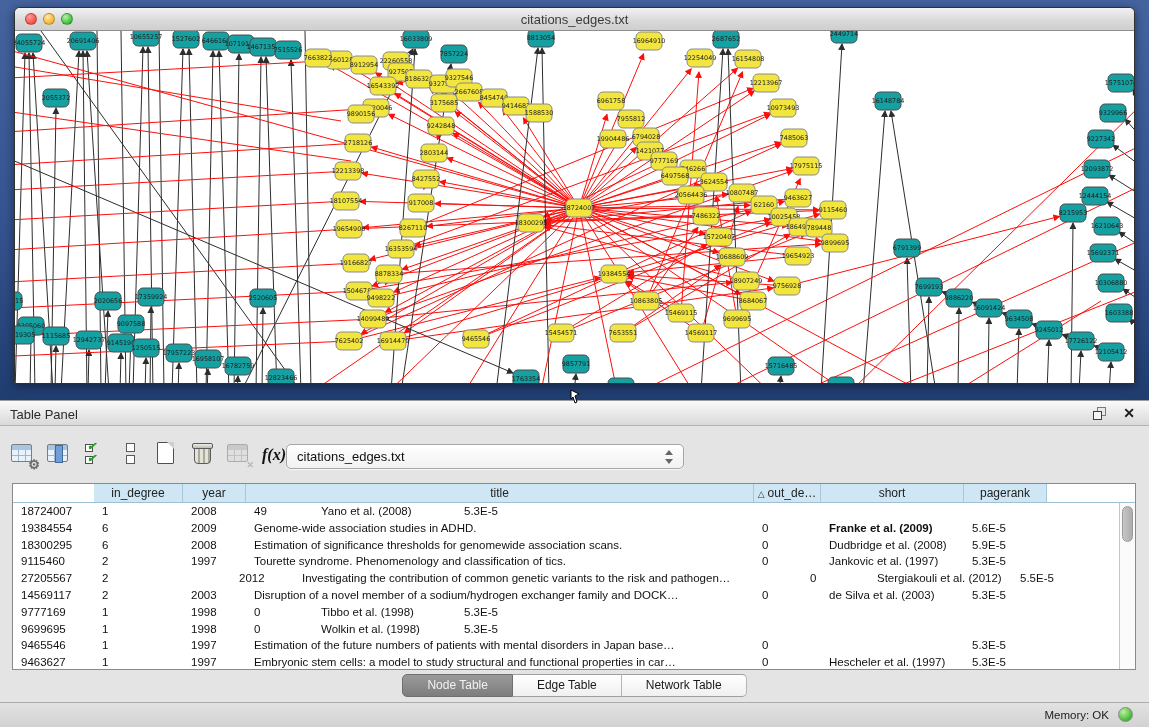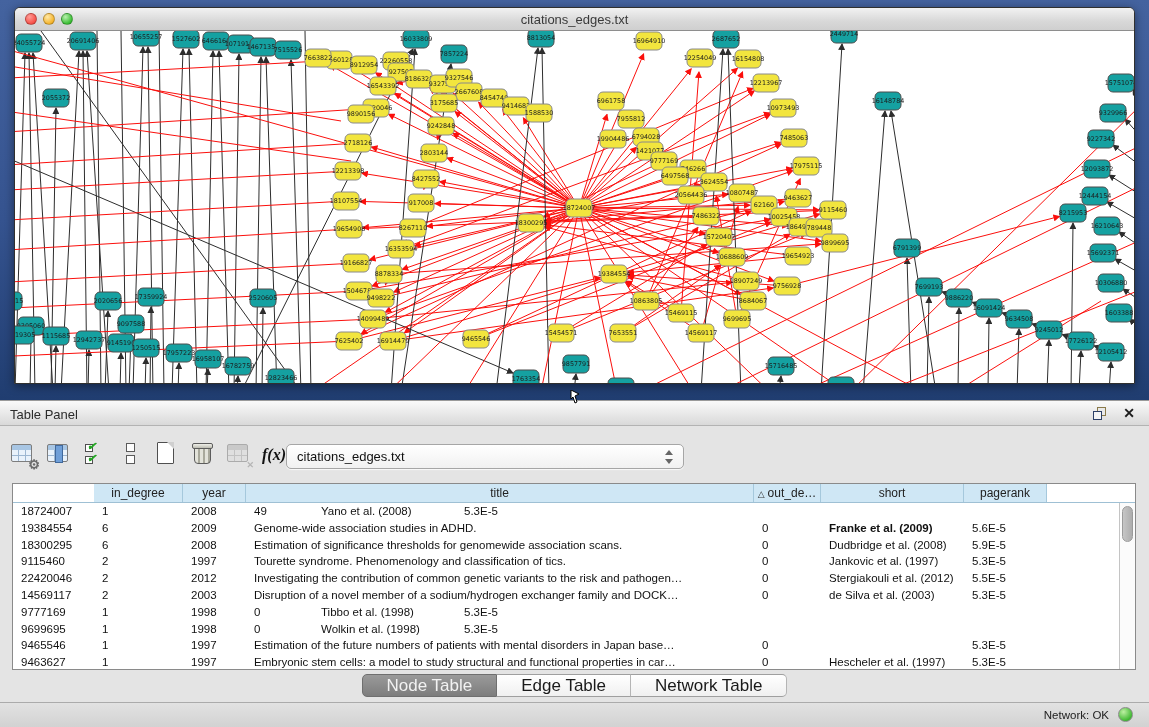--- a/index.html
+++ b/index.html
@@ -113,21 +113,21 @@
   .td.title-cell { text-overflow:clip; }
   .vscroll { position:absolute; right:0; top:19px; bottom:0; width:16px;
     background:#fbfbfb; border-left:1px solid #c4c4c4; }
   .vthumb { position:absolute; left:2px; top:3px; width:11px; height:36px;
     background:linear-gradient(90deg,#c6c6c6,#adadad); border-radius:6px;
     border:1px solid #9b9b9b; }
 
   
   .tabbar { position:absolute; left:0; top:274px; width:100%; height:22px;
     display:flex; justify-content:center; }
-  .seg { height:23px; line-height:21px; font-size:17px; padding:0 24px;
+  .seg { height:23px; line-height:21px; font-size:12px; padding:0 24px;
     background:linear-gradient(180deg,#ffffff,#f0f0f0); color:#1a1a1a;
     border-top:1px solid #9f9f9f; border-bottom:1px solid #9f9f9f;
     border-right:1px solid #b5b5b5; }
   .seg:first-child { border-left:1px solid #9f9f9f; border-radius:5px 0 0 5px; }
   .seg:last-child { border-radius:0 5px 5px 0; }
   .seg.active { background:linear-gradient(180deg,#9a9a9a,#7d7d7d); color:#f2f2f2;
     border-color:#6f6f6f; }
 
   
   .statusbar { position:absolute; left:0; top:302px; width:100%; height:25px;
@@ -936,23 +936,23 @@
         <div class="trow">
           <div class="td" style="width: 81px;">9115460</div>
           <div class="td" style="width: 89px;">2</div>
           <div class="td" style="width: 63px;">1997</div>
           <div class="td title-cell" style="width: 508px;">Tourette syndrome. Phenomenology and classification of tics.</div>
           <div class="td" style="width: 67px;">0</div>
           <div class="td" style="width: 143px;">Jankovic et al. (1997)</div>
           <div class="td" style="width: 83px;">5.3E-5</div>
         </div>
         <div class="trow">
-          <div class="td" style="width: 81px;">22420046</div>
+          <div class="td" style="width: 81px;">27205567</div>
           <div class="td" style="width: 89px;">2</div>
-          <div class="td" style="width: 63px;">2012</div>
+          <div class="td" style="width: 63px; margin-left: 48px;">2012</div>
           <div class="td title-cell" style="width: 508px;">Investigating the contribution of common genetic variants to the risk and pathogen…</div>
           <div class="td" style="width: 67px;">0</div>
           <div class="td" style="width: 143px;">Stergiakouli et al. (2012)</div>
           <div class="td" style="width: 83px;">5.5E-5</div>
         </div>
         <div class="trow">
           <div class="td" style="width: 81px;">14569117</div>
           <div class="td" style="width: 89px;">2</div>
           <div class="td" style="width: 63px;">2003</div>
           <div class="td title-cell" style="width: 508px;">Disruption of a novel member of a sodium/hydrogen exchanger family and DOCK…</div>
@@ -1000,16 +1000,16 @@
     </div>
   </div>
 
   <div class="tabbar" id="tabbar">
       <div class="seg active">Node Table</div>
       <div class="seg">Edge Table</div>
       <div class="seg">Network Table</div>
     </div>
 
   <div class="statusbar">
-    <span class="mem-label">Network: OK</span>
+    <span class="mem-label">Memory: OK</span>
     <span class="mem-orb"></span>
   </div>
 </div>
 
 </body></html>

